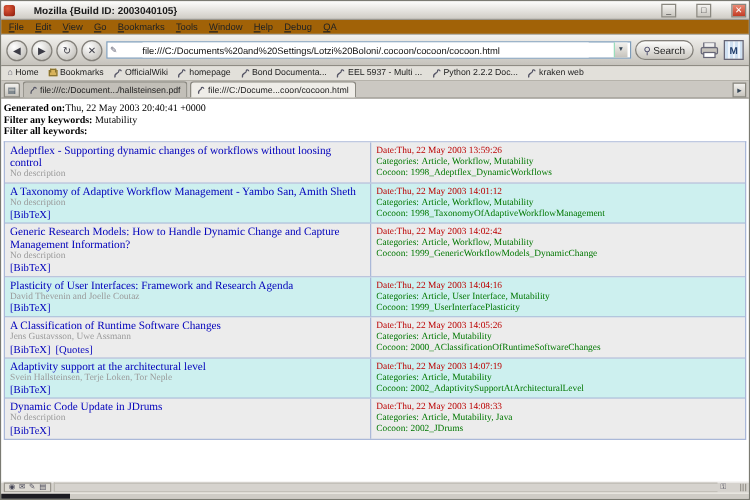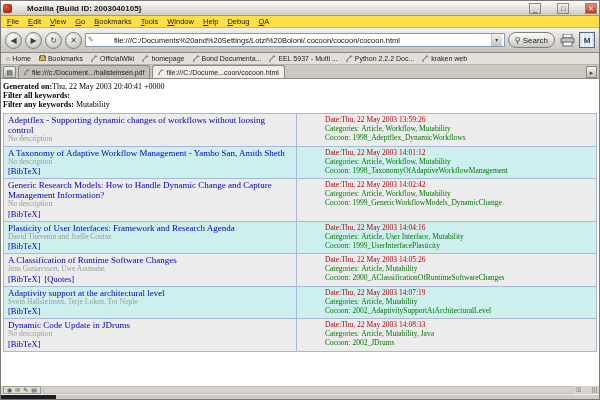--- a/index.html
+++ b/index.html
@@ -11,21 +11,21 @@
   .titlebar { height:15px; flex:0 0 15px; display:flex; align-items:center; gap:15px;
     background:linear-gradient(to bottom,#fdfdfc,#cfccc5); border-bottom:1px solid #9a978f; padding:0 2px; }
   .app-icon { width:9px; height:9px; background:radial-gradient(circle at 35% 30%,#e05a3a,#8d1a0a); border-radius:2px; flex:0 0 9px; }
   .title-text { font-size:8px; font-weight:bold; color:#1a1a1a; flex:1; white-space:nowrap; overflow:hidden; }
   .win-btn { width:12px; height:11px; border:1px solid #8a8880; background:linear-gradient(#f5f4f1,#c9c6bf);
     font-size:7px; line-height:9px; text-align:center; color:#333; margin-left:1px; }
   .win-btn.close { background:linear-gradient(#e98a75,#c23a22); color:#fff; }
 
   
   .menubar { height:12px; flex:0 0 12px; display:flex; align-items:center; gap:9px; padding:0 6px;
-    background:#fde047; border-bottom:1px solid #b5b2aa; font-size:7.5px; color:#222; }
+    background:#a16207; border-bottom:1px solid #b5b2aa; font-size:7.5px; color:#222; }
   .menu-item:first-letter { text-decoration:underline; }
 
   
   .navbar { height:25px; flex:0 0 25px; display:flex; align-items:center; gap:3px; padding:0 4px;
     background:linear-gradient(to bottom,#f2f1ee,#c6c3bc); border-bottom:1px solid #8f8c84; }
   .nav-btn { width:17px; height:17px; border-radius:50%; border:1px solid #83807a; flex:0 0 17px;
     background:radial-gradient(circle at 35% 30%,#ffffff,#b6b3ac); color:#3c3c46;
     font-size:8px; display:flex; align-items:center; justify-content:center; }
   .urlbar { flex:1; height:14px; background:#fff; border:1px solid #7f9db9; display:flex; align-items:center; padding:0 2px; gap:20px; }
   .url-page-icon { font-size:7px; color:#667; }
@@ -59,21 +59,21 @@
   .tab.active { background:#efede8; }
   .tab-scroll { margin-left:auto; width:11px; height:12px; font-size:7px; text-align:center; line-height:11px; color:#345;
     border:1px solid #8a8880; background:linear-gradient(#f2f1ee,#c6c3bc); }
 
   
   .content { flex:1; background:#fff; font-family:"Liberation Serif", serif; padding:3px 2px 0 2px; overflow:hidden; }
   .meta-line { font-size:8px; color:#000; line-height:9px; }
   .meta-line b { font-weight:bold;text-align:right; }
 
   .entries { margin-top:4px; border:1px solid #aab8d8; border-bottom:none; }
-  .entry { display:flex; border-bottom:1px solid #aab8d8;gap:24px; }
+  .entry { display:flex; border-bottom:1px solid #aab8d8; }
   .entry:nth-child(odd) { background:#ececec; }
   .entry:nth-child(even) { background:#cdf0ef; }
   .entry-left { width:293px; flex:0 0 293px; padding:1px 4px 2px 4px; border-right:1px solid #aab8d8; }
   .entry-right { flex:1; padding:1px 4px 2px 4px; }
   .entry-title { font-size:9px; line-height:10px; color:#0000bb; cursor:pointer; }
   .entry-desc { font-size:7.5px; line-height:8.5px; color:#9a9a9a; }
   .entry-links { font-size:8.5px; line-height:10px; }
   .entry-links .link { color:#0000bb; cursor:pointer; margin-right:4px; }
   .entry-links .link:empty { display:none; }
   .m-row { font-size:7.5px; line-height:9px; white-space:nowrap; overflow:hidden; }
@@ -226,22 +226,22 @@
             <path d="M1 6 C0 3 3 3 3 2 C3 0 5 1 5 2" stroke="#556" fill="none"></path>
           </svg>
         </span>
       <span>file:///C:/Docume...coon/cocoon.html</span>
     </span>
     <span class="tab-scroll">▸</span>
   </div>
 
   <div class="content">
     <div class="meta-line"><b>Generated on:</b><span>Thu, 22 May 2003 20:40:41 +0000</span></div>
+    <div class="meta-line"><b>Filter any keywords:</b> <span>Mutability</span></div>
     <div class="meta-line"><b>Filter all keywords:</b></div>
-    <div class="meta-line"><b>Filter any keywords:</b> <span>Mutability</span></div>
 
     <div class="entries">
 
       <div class="entry">
         <div class="entry-left">
           <div class="entry-title">Adeptflex - Supporting dynamic changes of workflows without loosing control</div>
           <div class="entry-desc">No description</div>
           <div class="entry-links"></div>
         </div>
         <div class="entry-right">

